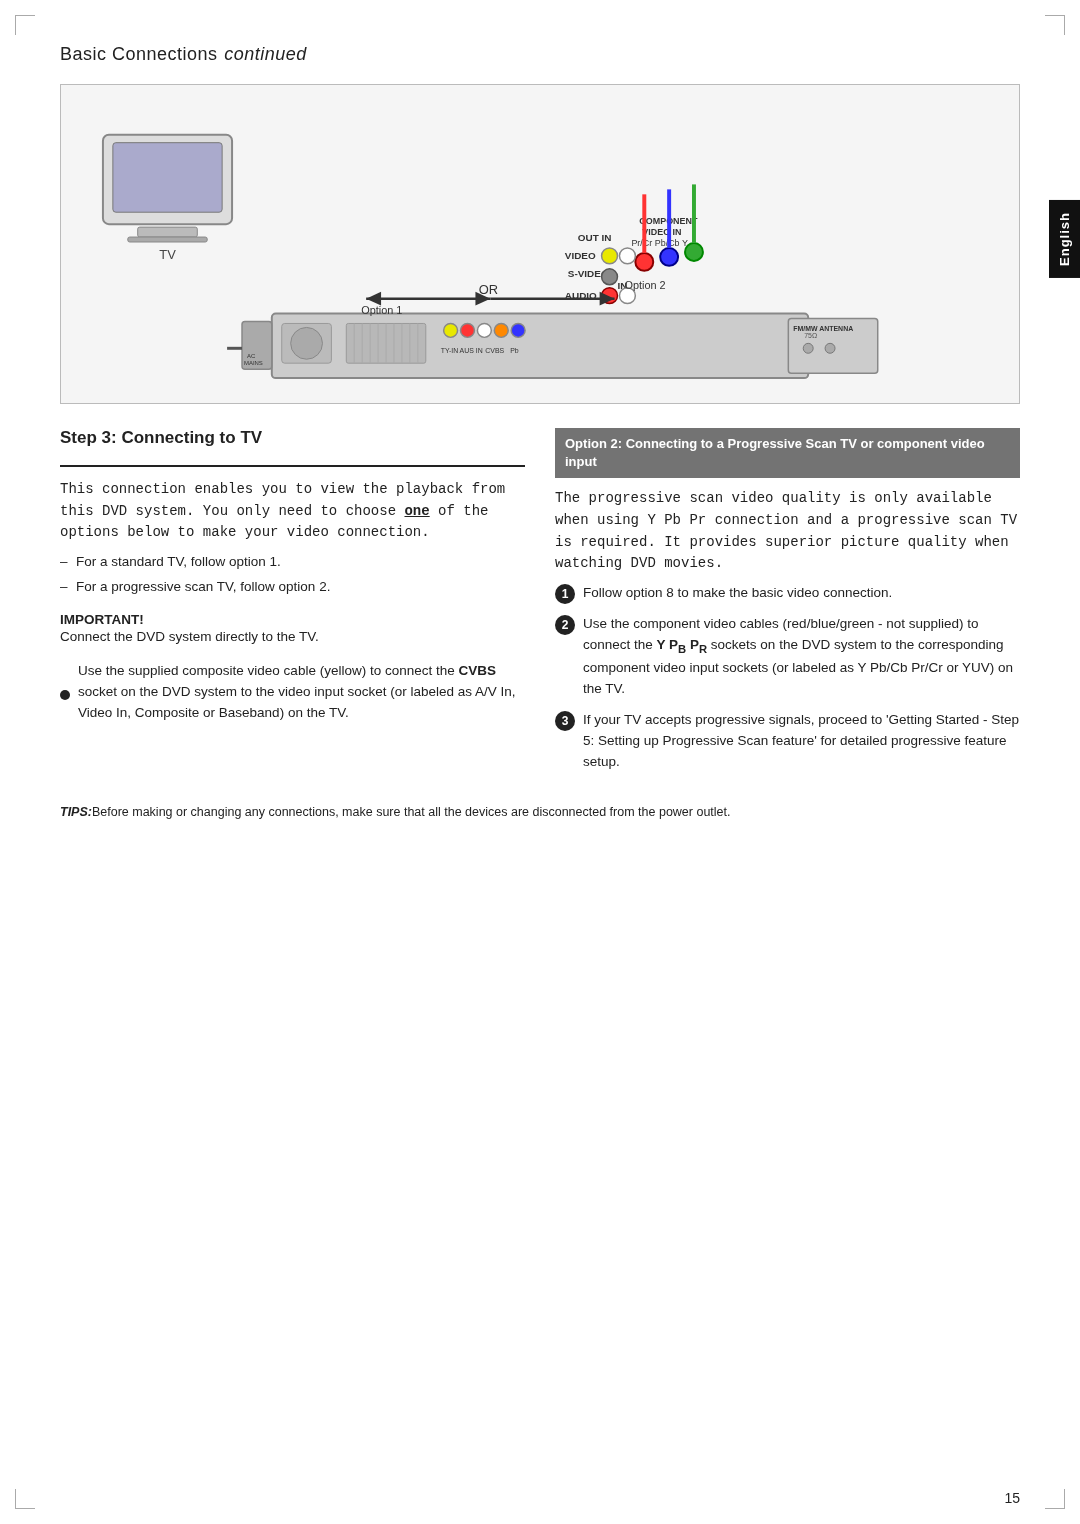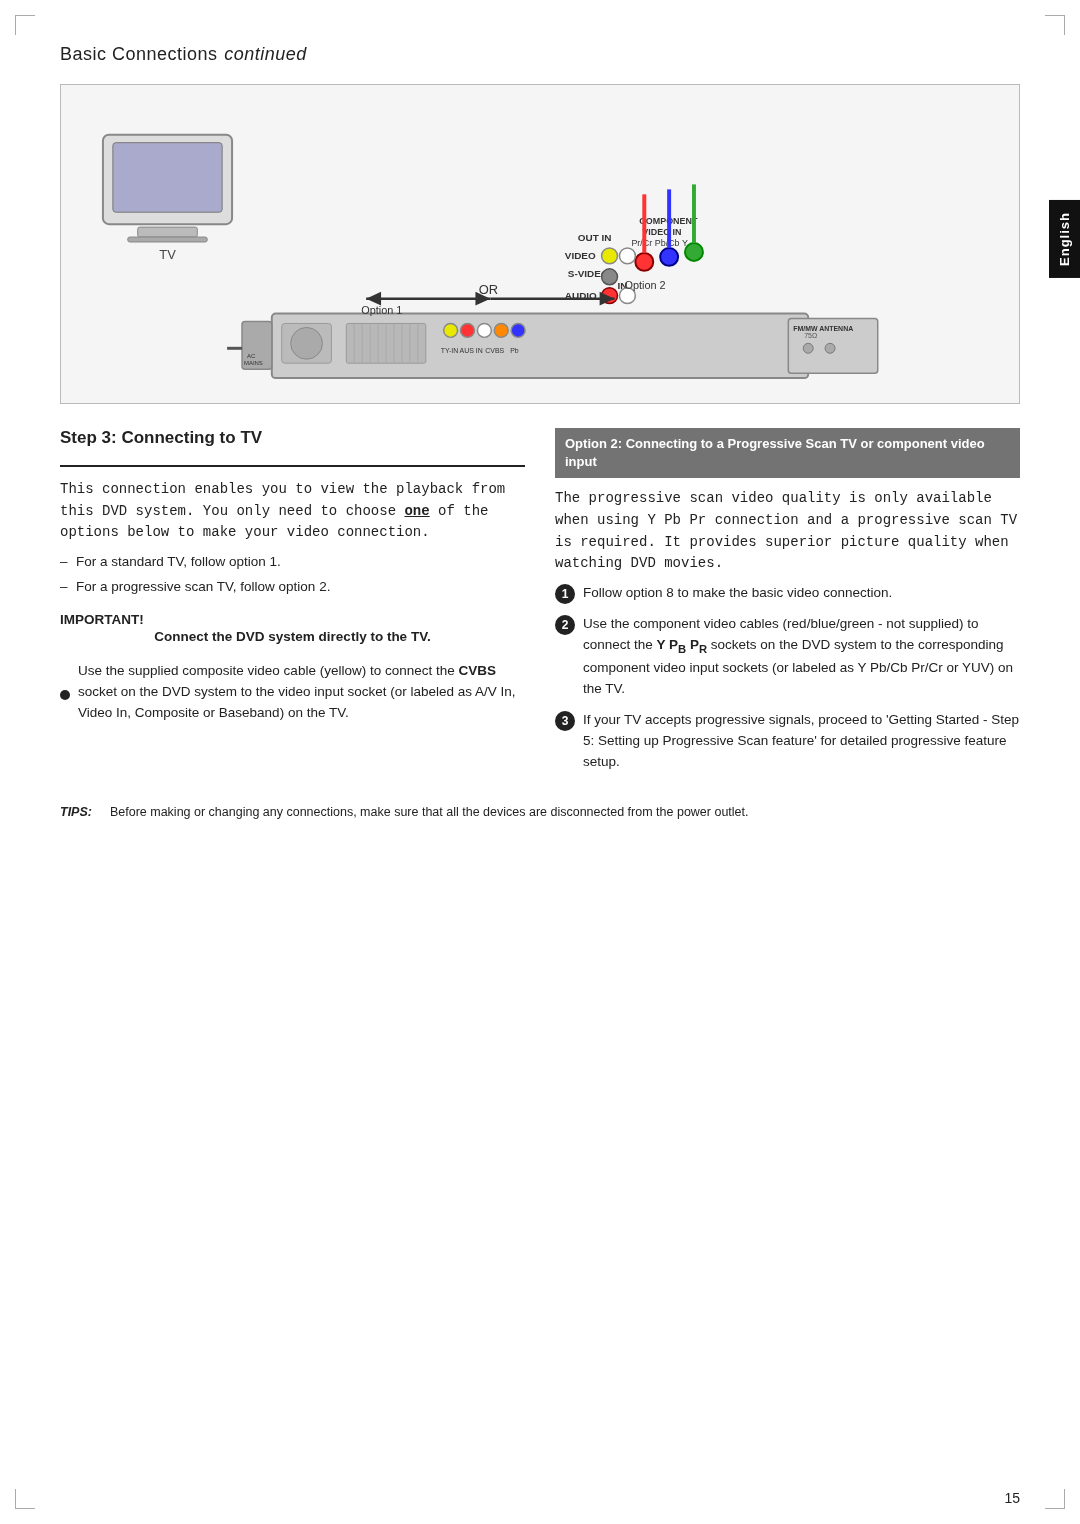--- a/index.html
+++ b/index.html
@@ -121,24 +121,23 @@
     }
 
     .important-block {
       margin: 14px 0 14px 0;
     }
     .important-label {
       font-weight: bold;
       font-size: 13.5px;
     }
     .important-text {
-      font-weight: bold;
+      font-weight: normal;
       font-size: 13.5px;
       line-height: 1.5;
-      text-align: center;
     }
 
     
     .option-box {
       background: #737373;
       color: #fff;
       padding: 7px 10px;
       font-size: 13px;
       font-weight: bold;
       margin-bottom: 10px;
@@ -184,21 +183,21 @@
       border-radius: 50%;
       margin-top: 4px;
     }
 
     
     .tips-footer {
       margin-top: 20px;
       font-size: 12.5px;
       line-height: 1.5;
       display: flex;
-      gap: 18px;
+      gap: 0;
     }
     .tips-label {
       font-style: italic;
       font-weight: bold;
       white-space: nowrap;
     }
 
     
     .page-number {
       position: absolute;

